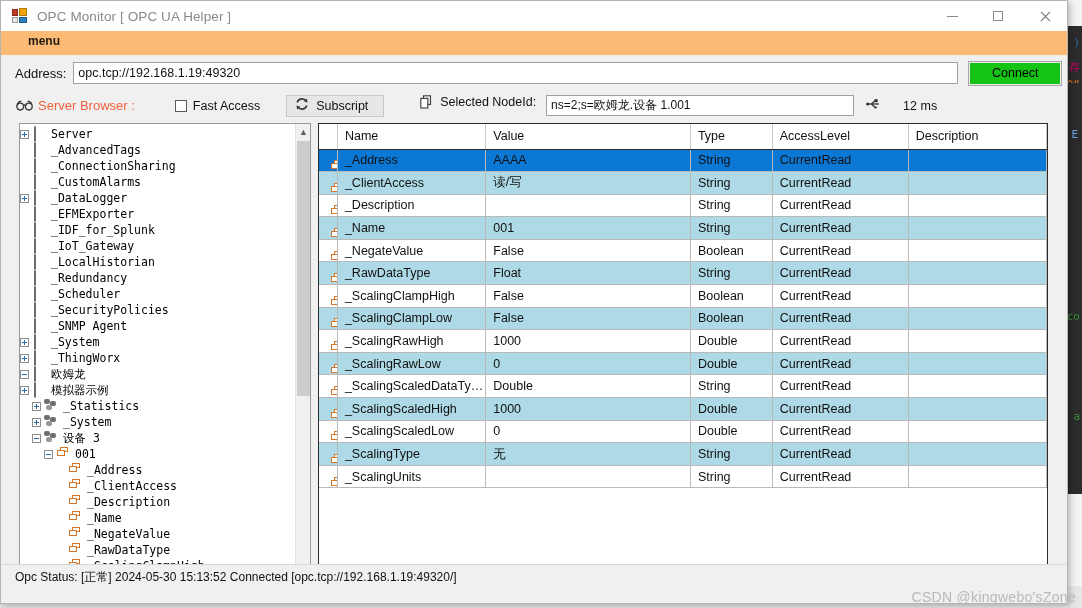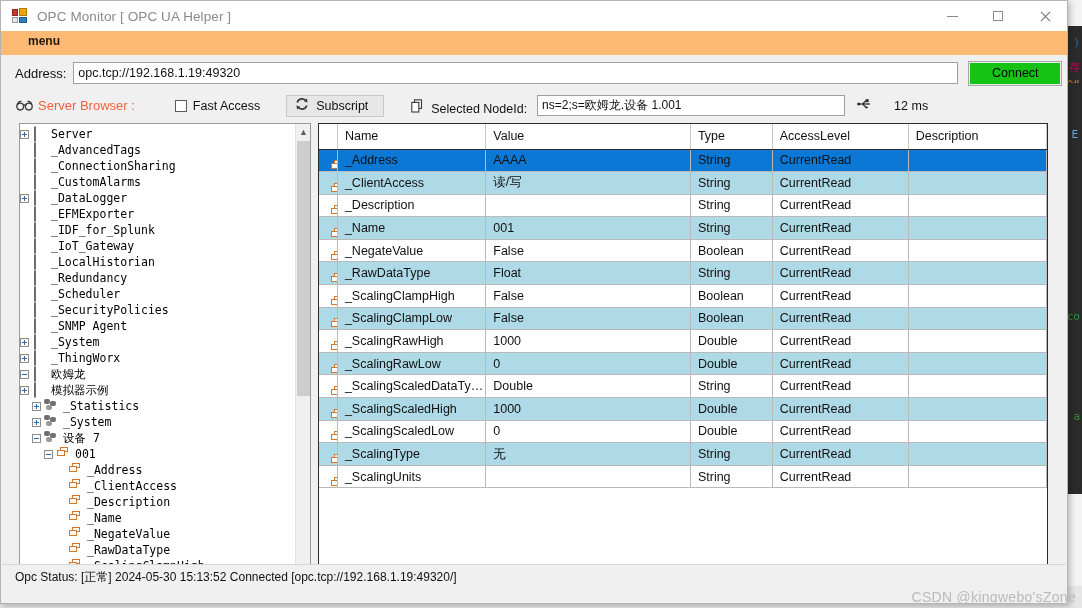--- a/index.html
+++ b/index.html
@@ -61,21 +61,21 @@
   
   #toolrow{height:27px;display:flex;align-items:center;margin-top:2px;}
   #sb-icon{margin-left:15px;margin-right:5px;display:flex;align-items:center;}
   #sb-label{font-size:13px;color:#f0613c;}
   #fast-access{margin-left:40px;display:flex;align-items:center;gap:6px;font-size:12.5px;color:#111;}
   .cbox{width:12px;height:12px;border:1px solid #5a5a5a;background:#fff;box-sizing:border-box;}
   #subscript-btn{
     margin-left:26px;width:98px;height:22px;background:#e7e7e7;border:1px solid #c8c8c8;
     display:flex;align-items:center;gap:7px;padding-left:8px;box-sizing:border-box;font-size:12.5px;color:#111;cursor:pointer;
   }
-  #nodeid-group{margin-left:27px;display:flex;align-items:flex-end;gap:7px;font-size:12.5px;color:#111;}
+  #nodeid-group{margin-left:36px;display:flex;align-items:flex-start;gap:7px;font-size:12.5px;color:#111;}
   #nodeid-input{
     margin-left:3px;width:308px;height:21px;border:1px solid #a0a0a0;background:#fff;
     font-size:12px;color:#111;padding:0 0 0 4px;box-sizing:border-box;line-height:19px;outline:none;
     font-family:"Liberation Sans",sans-serif;
   }
   #latency-group{margin-left:12px;display:flex;align-items:center;gap:21px;font-size:12.5px;color:#111;}
 
   
   #content{display:flex;margin:4px 0 0 18px;height:460px;}
   
@@ -356,21 +356,21 @@
           <div class="tnode">
             <span class="tspacer"></span>
             <span class="texp plus"></span>
             <span class="ticon"><span class="ic-chan"><span class="a"></span><span class="b"></span><span class="c"></span></span></span>
             <span class="tlabel">_System</span>
           </div>
           <div class="tnode">
             <span class="tspacer"></span>
             <span class="texp "></span>
             <span class="ticon"><span class="ic-chan"><span class="a"></span><span class="b"></span><span class="c"></span></span></span>
-            <span class="tlabel">设备 7</span>
+            <span class="tlabel">设备 3</span>
           </div>
           <div class="tnode">
             <span class="tspacer"></span>
             <span class="tspacer"></span>
             <span class="texp "></span>
             <span class="ticon"><span class="ic-tag"><span class="a"></span><span class="b"></span></span></span>
             <span class="tlabel">001</span>
           </div>
           <div class="tnode">
             <span class="tspacer"></span>

